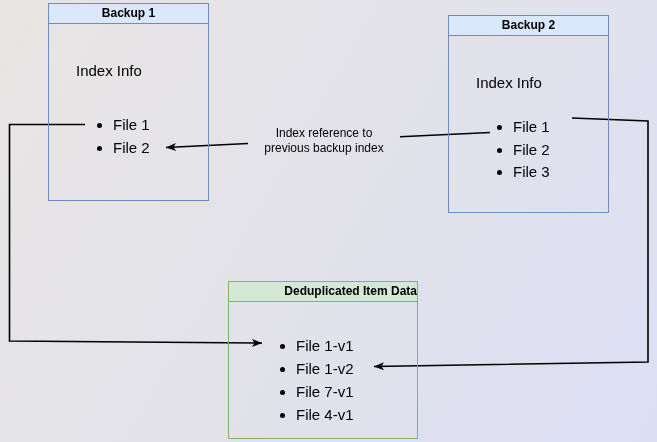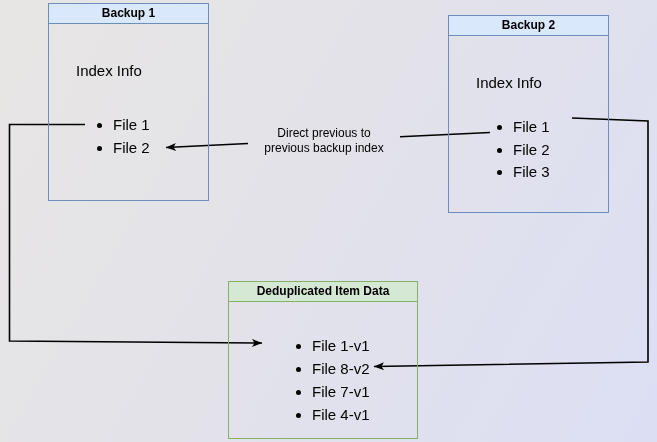--- a/index.html
+++ b/index.html
@@ -27,39 +27,39 @@
   .node.green { border: 1.5px solid #82b366; }
   .node-header {
     box-sizing: border-box;
     height: 20px;
     line-height: 19px;
     text-align: center;
     font-size: 12px;
     font-weight: bold;
   }
   .node.blue  .node-header { background: #dae8fc; border-bottom: 1.5px solid #6c8ebf; }
-  .node.green .node-header { background: #d5e8d4; border-bottom: 1.5px solid #82b366; }
+  .node.green .node-header { background: #d5e8d4; border-bottom: 1.5px solid #82b366; text-align: right; }
   .section-label {
     position: absolute;
     left: 27px;
     top: 58px;
     font-size: 15px;
   }
   ul.file-list {
     position: absolute;
     margin: 0;
     padding: 0 0 0 64px;
     list-style: disc;
     font-size: 15px;
   }
   ul.file-list li { height: 22.5px; line-height: 22.5px; }
   #node-dedup ul.file-list li { height: 23px; line-height: 23px; }
   #node-backup1 ul.file-list { top: 110px; left: 0; right: 0; }
   #node-backup2 ul.file-list { top: 100px; left: 0; right: 0; }
-  #node-dedup   ul.file-list { top: 52px;  left: 19px; right: 0; }
+  #node-dedup   ul.file-list { top: 52px;  left: 3px; right: 0; }
   .edge-label {
     position: absolute;
     left: 238px;
     top: 126px;
     width: 172px;
     text-align: center;
     font-size: 12px;
     line-height: 14.5px;
   }
 </style>
@@ -96,24 +96,24 @@
       <li>File 1</li>
       <li>File 2</li>
       <li>File 3</li>
     </ul>
   </div>
 
   <div class="node green" id="node-dedup" style="left:228px; top:281px; width:190px; height:158px;">
     <div class="node-header">Deduplicated Item Data</div>
     <ul class="file-list">
       <li>File 1-v1</li>
-      <li>File 8-v2</li>
+      <li>File 1-v2</li>
       <li>File 7-v1</li>
       <li>File 4-v1</li>
     </ul>
   </div>
 
   <div class="edge-label">
-    <div>Direct previous to</div>
+    <div>Index reference to</div>
     <div>previous backup index</div>
   </div>
 
 </div>
 
 </body></html>

